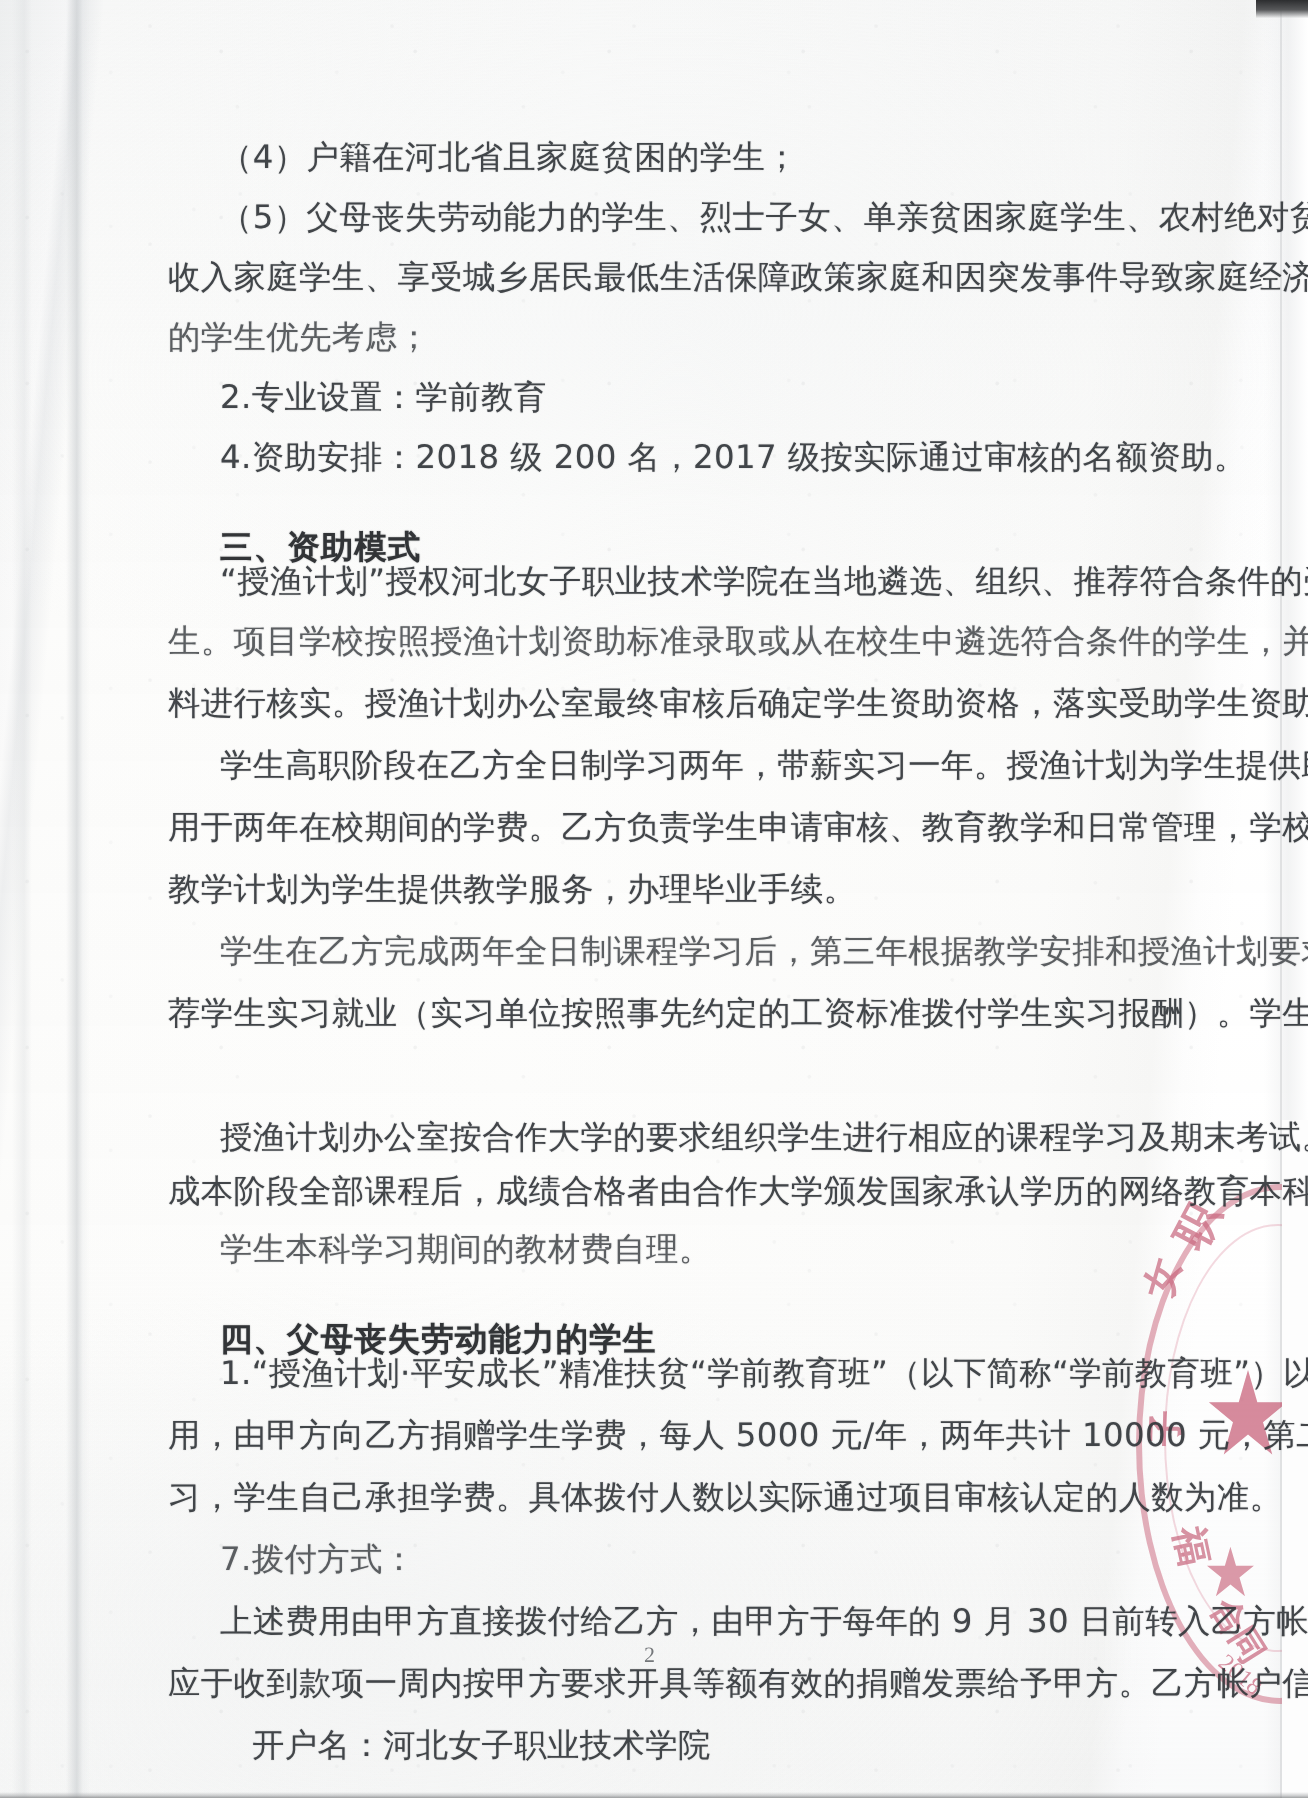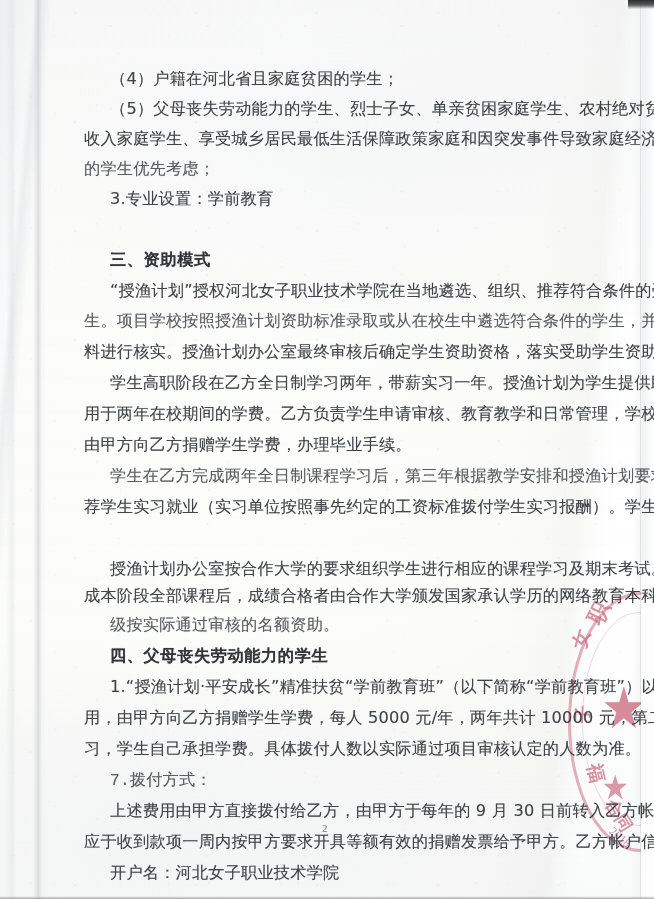--- a/index.html
+++ b/index.html
@@ -103,22 +103,23 @@
     letter-spacing: 0.2px;
     font-family: "DejaVu Sans", "Liberation Sans", sans-serif;
     text-shadow: 0 0 0.7px rgba(70,74,78,0.45);
     opacity: 0.93;
   }
   .ln.bold {
     font-weight: bold;
     color: #232629;
     letter-spacing: 0.6px;
     text-shadow: 0 0 0.8px rgba(40,44,48,0.5);
-  }
-  .ln.faded { opacity: 0.80; font-family: Liberation Mono, monospace; }
+    margin-top: 14px;
+  }
+  .ln.faded { opacity: 0.80; }
   .pageno {
     position: absolute;
     color: #4a4e52;
     font-size: 11px;
     font-family: "Liberation Serif", "DejaVu Serif", serif;
     opacity: 0.75;
   }
 
   
   .seal {
@@ -218,39 +219,40 @@
     <div class="sc sc-bot">合同</div>
     <div class="sc sc-year">2018</div>
   </div>
   <div class="seal-mask"></div>
 
   <div class="doc-body" id="doc-body">
       <div class="ln" style="left: 110px; top: 68px;">（4）户籍在河北省且家庭贫困的学生；</div>
       <div class="ln" style="left: 110px; top: 98px;">（5）父母丧失劳动能力的学生、烈士子女、单亲贫困家庭学生、农村绝对贫困或低</div>
       <div class="ln" style="left: 84px; top: 128px;">收入家庭学生、享受城乡居民最低生活保障政策家庭和因突发事件导致家庭经济困难</div>
       <div class="ln faded" style="left: 84px; top: 158px;">的学生优先考虑；</div>
-      <div class="ln" style="left: 110px; top: 188px;">3.专业设置：学前教育</div>
+      <div class="ln" style="left: 110px; top: 188px;">2.专业设置：学前教育</div>
+      <div class="ln" style="left: 110px; top: 218px;">4.资助安排：2018 级 200 名，2017 级按实际通过审核的名额资助。</div>
       <div class="ln bold" style="left: 110px; top: 249px;">三、资助模式</div>
       <div class="ln" style="left: 110px; top: 280px;">“授渔计划”授权河北女子职业技术学院在当地遴选、组织、推荐符合条件的受助学</div>
       <div class="ln faded" style="left: 84px; top: 310px;">生。项目学校按照授渔计划资助标准录取或从在校生中遴选符合条件的学生，并对相关材</div>
       <div class="ln" style="left: 84px; top: 341px;">料进行核实。授渔计划办公室最终审核后确定学生资助资格，落实受助学生资助工作。</div>
       <div class="ln" style="left: 110px; top: 372px;">学生高职阶段在乙方全日制学习两年，带薪实习一年。授渔计划为学生提供助学金，</div>
       <div class="ln" style="left: 84px; top: 403px;">用于两年在校期间的学费。乙方负责学生申请审核、教育教学和日常管理，学校按照专业</div>
-      <div class="ln" style="left: 84px; top: 434px;">由甲方向乙方捐赠学生学费，办理毕业手续。</div>
+      <div class="ln" style="left: 84px; top: 434px;">教学计划为学生提供教学服务，办理毕业手续。</div>
       <div class="ln faded" style="left: 110px; top: 465px;">学生在乙方完成两年全日制课程学习后，第三年根据教学安排和授渔计划要求统一推</div>
       <div class="ln" style="left: 84px; top: 496px;">荐学生实习就业（实习单位按照事先约定的工资标准拨付学生实习报酬）。学生实习期间，</div>
       <div class="ln" style="left: 110px; top: 558px;">授渔计划办公室按合作大学的要求组织学生进行相应的课程学习及期末考试。学生完</div>
       <div class="ln" style="left: 84px; top: 585px;">成本阶段全部课程后，成绩合格者由合作大学颁发国家承认学历的网络教育本科毕业证书。</div>
-      <div class="ln faded" style="left: 110px; top: 614px;">级按实际通过审核的名额资助。</div>
+      <div class="ln faded" style="left: 110px; top: 614px;">学生本科学习期间的教材费自理。</div>
       <div class="ln bold" style="left: 110px; top: 645px;">四、父母丧失劳动能力的学生</div>
       <div class="ln" style="left: 110px; top: 676px;">1.“授渔计划·平安成长”精准扶贫“学前教育班”（以下简称“学前教育班”）以下费</div>
       <div class="ln" style="left: 84px; top: 707px;">用，由甲方向乙方捐赠学生学费，每人 5000 元/年，两年共计 10000 元，第二年带薪实</div>
       <div class="ln" style="left: 84px; top: 738px;">习，学生自己承担学费。具体拨付人数以实际通过项目审核认定的人数为准。</div>
       <div class="ln faded" style="left: 110px; top: 769px;">7.拨付方式：</div>
       <div class="ln" style="left: 110px; top: 800px;">上述费用由甲方直接拨付给乙方，由甲方于每年的 9 月 30 日前转入乙方帐户，乙方</div>
       <div class="ln" style="left: 84px; top: 831px;">应于收到款项一周内按甲方要求开具等额有效的捐赠发票给予甲方。乙方帐户信息如下：</div>
-      <div class="ln" style="left: 110px; top: 862px;">开户名：河北女子职业技术学院</div>
+      <div class="ln" style="left: 126px; top: 862px;">开户名：河北女子职业技术学院</div>
     </div>
 
   <div class="pageno" style="left:322px; top:822px;">2</div>
 
   <div class="edge-bottom-line"></div>
 </div>
 
 </body></html>

